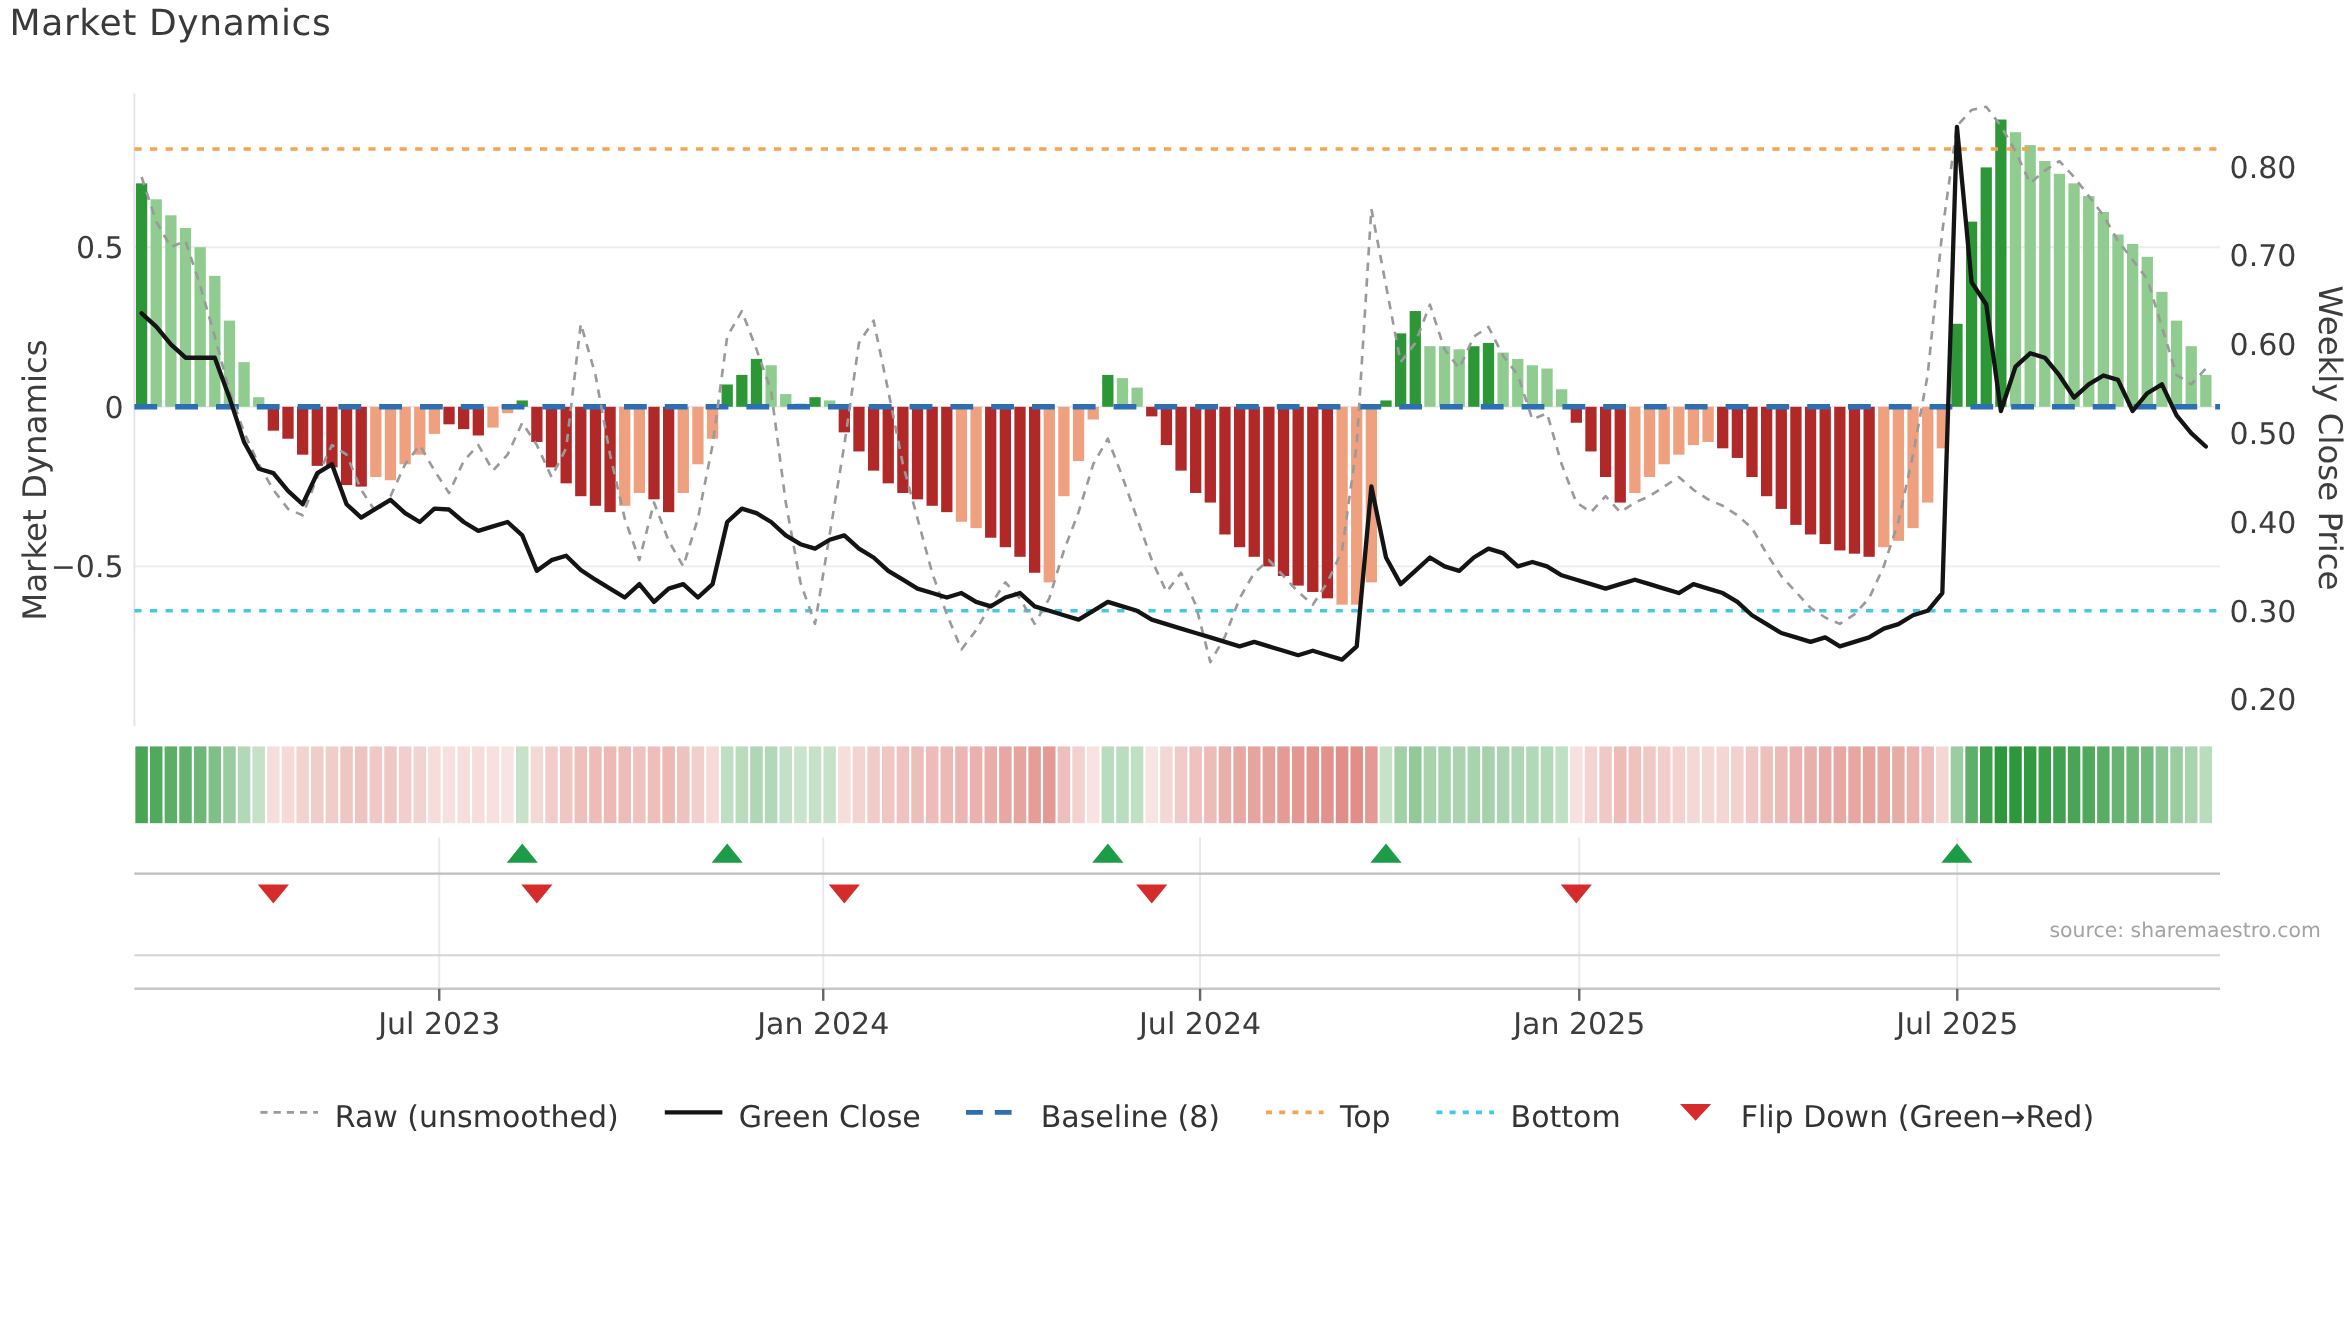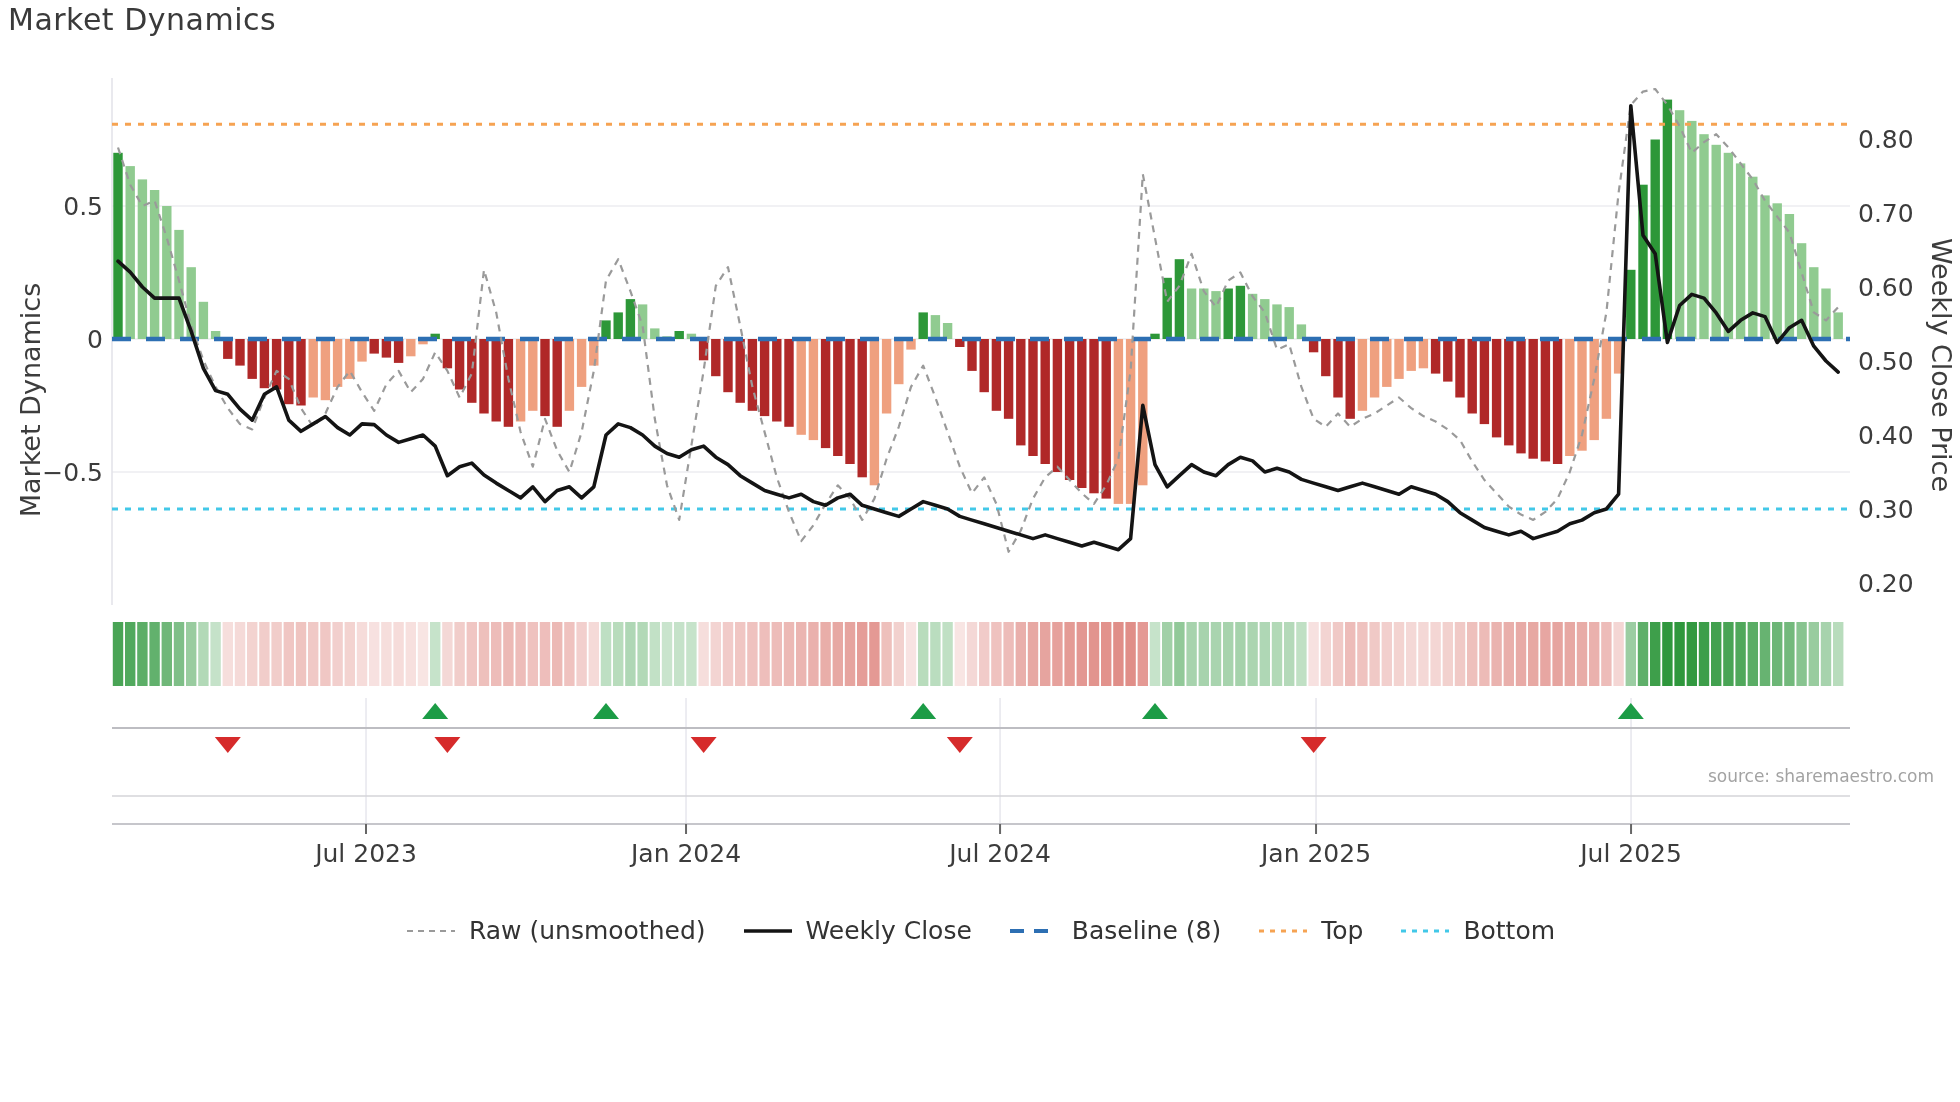--- a/index.html
+++ b/index.html
@@ -7,21 +7,21 @@
         font-family:"DejaVu Sans","Liberation Sans",sans-serif;overflow:hidden;}
   .title{position:absolute;left:8px;top:2px;font-size:30px;color:#3a3a3a;
          letter-spacing:0.5px;font-weight:400;}
   .ylab{position:absolute;white-space:nowrap;font-size:27px;color:#3d3d3d;}
   .ylab.left{left:30px;top:400px;transform:translate(-50%,-50%) rotate(-90deg);}
   .ylab.right{left:1941px;top:365px;transform:translate(-50%,-50%) rotate(90deg);}
   .source{position:absolute;right:26px;top:766px;font-size:17px;color:#a3a3a3;}
   svg.chart{position:absolute;left:0;top:0;}
   .legend{position:absolute;left:0;top:916px;width:100%;display:flex;
           justify-content:center;align-items:center;gap:36px;}
-  .legend-item{display:flex;align-items:center;gap:12px;font-size:25px;color:#333;}
+  .legend-item{display:flex;align-items:flex-start;gap:12px;font-size:25px;color:#333;}
   .legend-item svg{display:block;}
 </style>
 </head>
 <body>
 
 <div class="page">
   <div class="title">Market Dynamics</div>
   <div class="ylab left">Market Dynamics</div>
   <div class="ylab right">Weekly Close Price</div>
   <svg class="chart" id="chart" width="1960" height="1102" viewBox="0 0 1960 1102">
@@ -378,34 +378,40 @@
       <div class="legend-item">
         <svg width="52" height="22">
           <line x1="2" x2="50" y1="11" y2="11" stroke="#9a9a9a" stroke-width="2.2" stroke-dasharray="6 5"></line>
         </svg>
         <span>Raw (unsmoothed)</span>
       </div>
       <div class="legend-item">
         <svg width="52" height="22">
           <line x1="2" x2="50" y1="11" y2="11" stroke="#141414" stroke-width="3.6"></line>
         </svg>
-        <span>Weekly Close</span>
+        <span>Green Close</span>
       </div>
       <div class="legend-item">
         <svg width="52" height="22">
           <line x1="2" x2="50" y1="11" y2="11" stroke="#2d6fb3" stroke-width="4" stroke-dasharray="14 10"></line>
         </svg>
         <span>Baseline (8)</span>
       </div>
       <div class="legend-item">
         <svg width="52" height="22">
           <line x1="2" x2="50" y1="11" y2="11" stroke="#f6a352" stroke-width="3" stroke-dasharray="5 6"></line>
         </svg>
         <span>Top</span>
       </div>
       <div class="legend-item">
         <svg width="52" height="22">
           <line x1="2" x2="50" y1="11" y2="11" stroke="#42c8e8" stroke-width="3" stroke-dasharray="5 6"></line>
         </svg>
         <span>Bottom</span>
+      </div>
+      <div class="legend-item">
+        <svg width="52" height="22">
+          <polygon points="13,4 39,4 26,18" fill="#d62b2b"></polygon>
+        </svg>
+        <span>Flip Down (Green→Red)</span>
       </div>
     </div>
 </div>
 
 </body></html>

